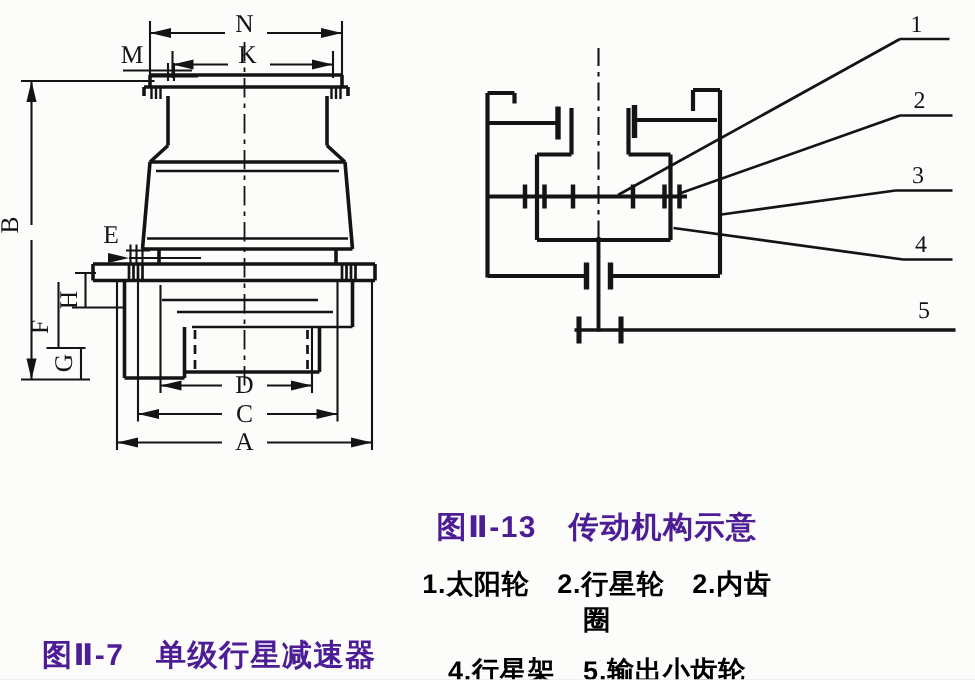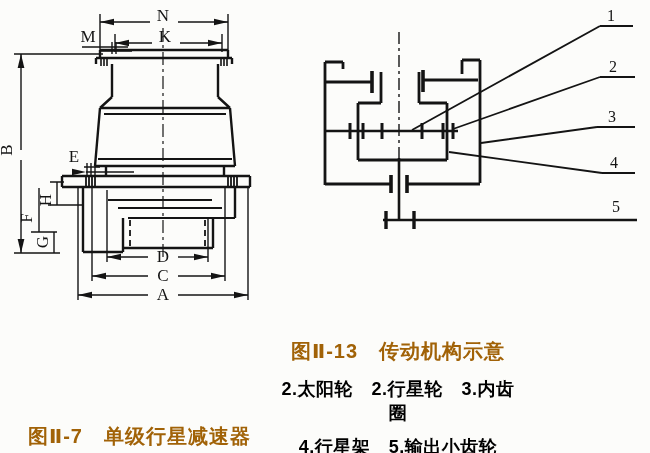--- a/index.html
+++ b/index.html
@@ -1,21 +1,21 @@
 <!DOCTYPE html>
 <html><head>
 <meta charset="utf-8">
 <style>
   html,body{margin:0;padding:0;background:#e8e8e8;}
   #page{position:relative;width:650px;height:453px;background:#fcfcfa;overflow:hidden;
         font-family:"Liberation Sans",sans-serif;}
   svg{position:absolute;left:0;top:0;}
   .dim-label{font-family:"Liberation Serif","DejaVu Serif",serif;font-size:17px;fill:#141414;}
   .num-label{font-family:"Liberation Serif","DejaVu Serif",serif;font-size:16px;fill:#141414;}
-  .caption{position:absolute;color:#a16207;font-weight:bold;white-space:nowrap;
+  .caption{position:absolute;color:#4c1d95;font-weight:bold;white-space:nowrap;
            font-family:"Liberation Sans","DejaVu Sans",sans-serif;}
   #cap-left{left:28px;top:423px;font-size:20px;letter-spacing:1px;}
   .right-col{position:absolute;left:278px;top:338px;width:240px;text-align:center;}
   .right-col .caption{position:static;display:block;}
   #cap-right{font-size:20px;letter-spacing:1px;margin-bottom:12px;}
   .legend-line{font-size:18px;letter-spacing:.5px;margin-bottom:10px;font-weight:bold;}
 </style>
 </head>
 <body>
 
@@ -165,17 +165,17 @@
       <text class="num-label" x="614" y="168">4</text>
       <text class="num-label" x="616" y="212">5</text>
     </g>
   </g>
 </svg>
 
 <div class="caption" id="cap-left">图Ⅱ-7　单级行星减速器</div>
 
 <div class="right-col">
   <div class="caption" id="cap-right">图Ⅱ-13　传动机构示意</div>
-  <div class="legend-line">2.太阳轮　2.行星轮　3.内齿圈</div>
+  <div class="legend-line">1.太阳轮　2.行星轮　2.内齿圈</div>
   <div class="legend-line">4.行星架　5.输出小齿轮</div>
 </div>
 
 </div>
 
 </body></html>

